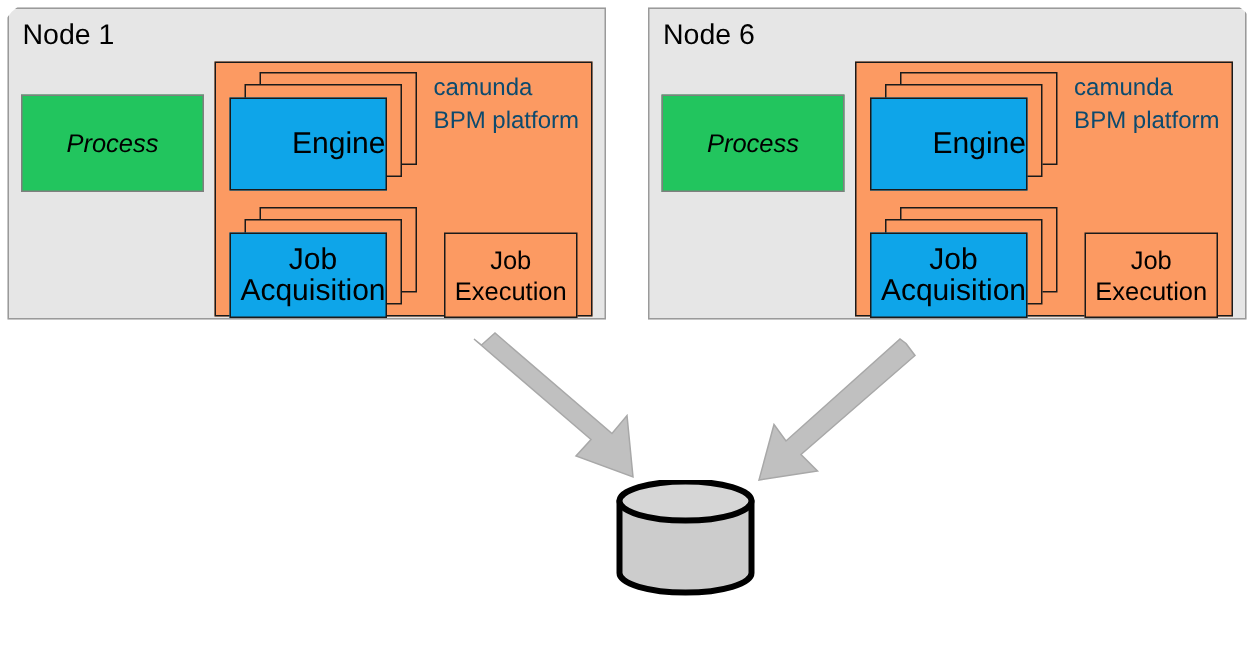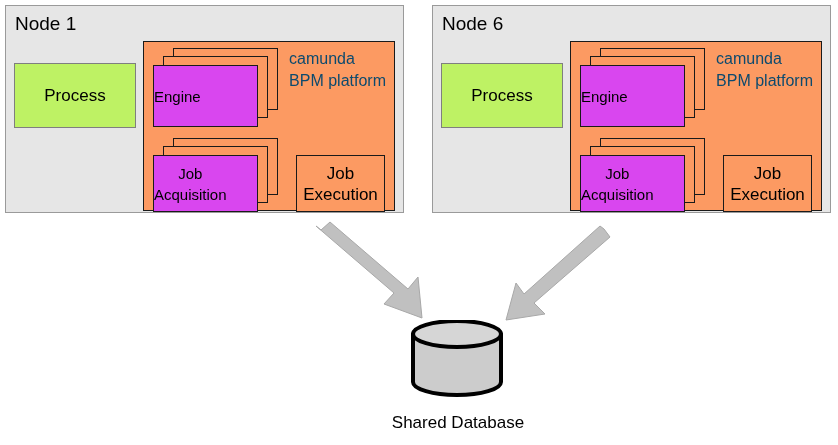--- a/index.html
+++ b/index.html
@@ -9,20 +9,21 @@
   }
   body {
     font-family: "Liberation Sans", sans-serif;
   }
   #canvas {
     position: relative;
     width: 838px;
     height: 445px;
     background: #ffffff;
     overflow: hidden;
+    border-radius: 27px;
   }
 
   
   .node {
     position: absolute;
     background: #e6e6e6;
     border: 1px solid #9a9a9a;
     box-sizing: border-box;
   }
   .node-title {
@@ -31,30 +32,31 @@
     top: 7px;
     font-size: 19px;
     color: #000000;
     line-height: 22px;
     white-space: nowrap;
   }
 
   
   .proc-app {
     position: absolute;
-    background: #bef264;
+    background: #22c55e;
     border: 1px solid #7f7f7f;
     box-sizing: border-box;
     display: flex;
     align-items: center;
     justify-content: center;
     text-align: center;
     font-size: 17px;
     line-height: 21px;
     color: #000000;
+    font-style: italic;
   }
 
   
   .platform {
     position: absolute;
     background: #fc9a62;
     border: 1px solid #1a1a1a;
     box-sizing: border-box;
   }
   .platform-label {
@@ -72,28 +74,28 @@
     position: absolute;
   }
   .stack-layer {
     position: absolute;
     background: #fc9a62;
     border: 1px solid #1a1a1a;
     box-sizing: border-box;
   }
   .stack-front {
     position: absolute;
-    background: #d946ef;
+    background: #0ea5e9;
     border: 1px solid #1a1a1a;
     box-sizing: border-box;
     display: flex;
     align-items: center;
-    justify-content: flex-start;
-    text-align: center;
-    font-size: 15px;
+    justify-content: flex-end;
+    text-align: center;
+    font-size: 20px;
     line-height: 21px;
     color: #000000;
   }
 
   
   .plain-box {
     position: absolute;
     background: #fc9a62;
     border: 1px solid #1a1a1a;
     box-sizing: border-box;
@@ -239,15 +241,14 @@
 
   <div class="db" style="left:405px; top:320px; width:105px; height:80px;">
     <svg width="105" height="80" viewBox="0 0 105 80">
 
       <path d="M8,14 L8,62 A44,13 0 0 0 96,62 L96,14 Z" fill="#cccccc" stroke="#000000" stroke-width="4" stroke-linejoin="round"></path>
 
       <ellipse cx="52" cy="14" rx="44" ry="13" fill="#d6d6d6" stroke="#000000" stroke-width="4"></ellipse>
     </svg>
   </div>
 
-  <div class="db-label" style="left:338px; top:412px; width:240px;">Shared Database</div>
 
 </div>
 
 </body></html>

